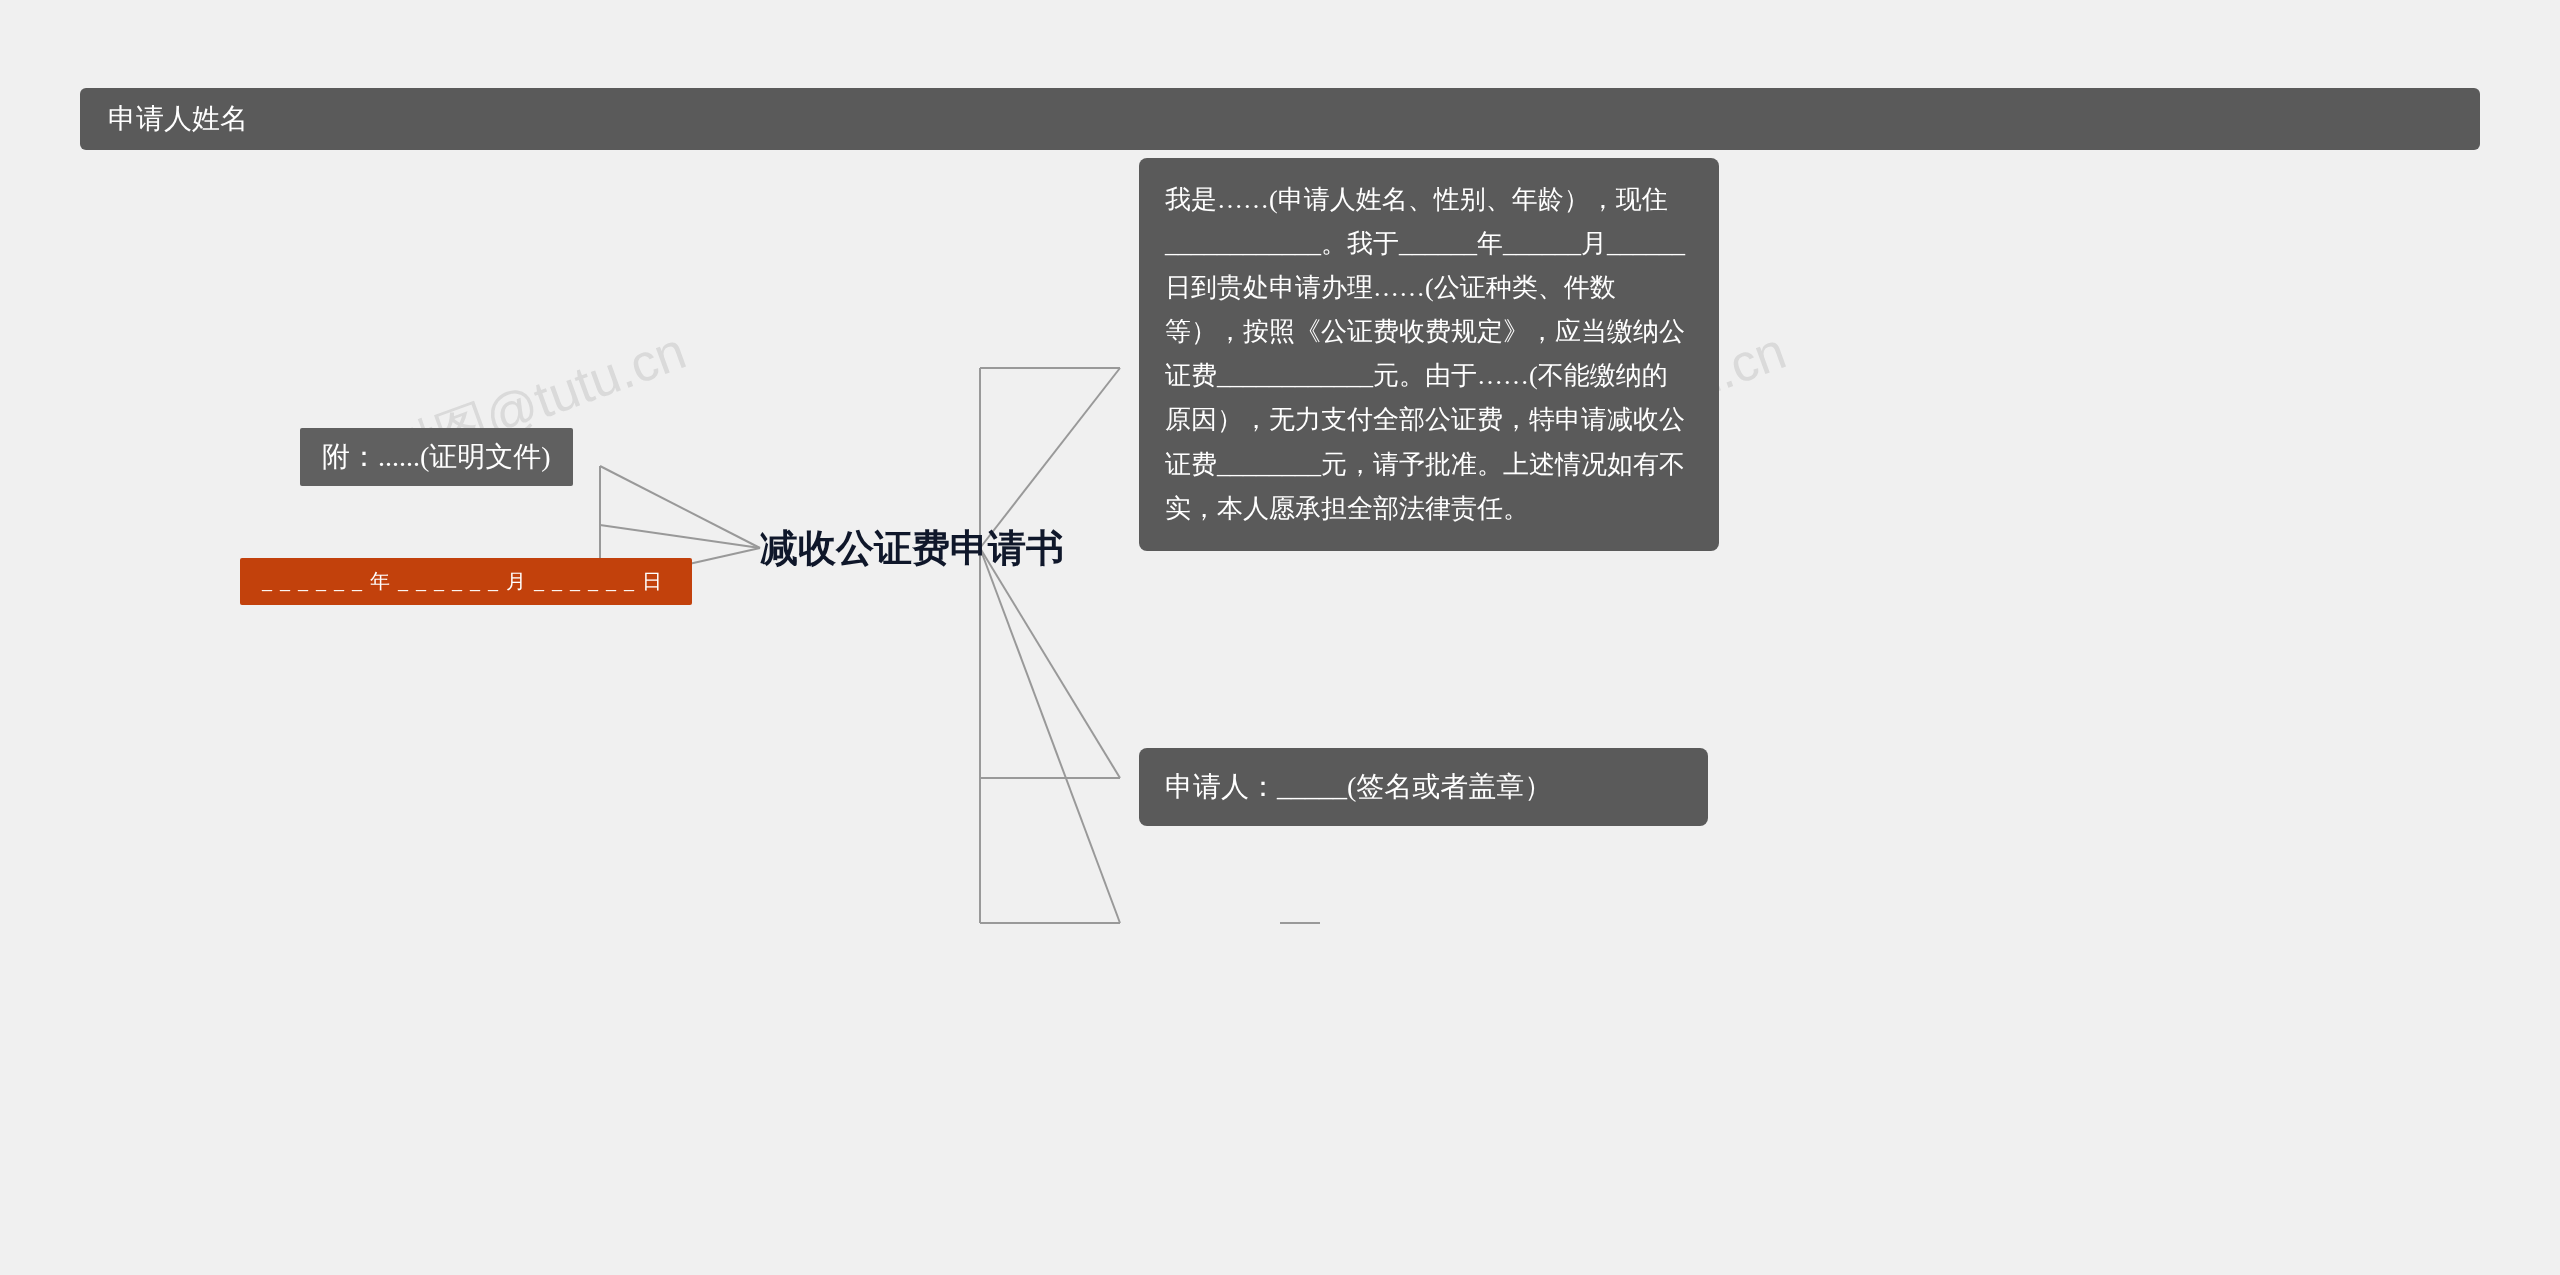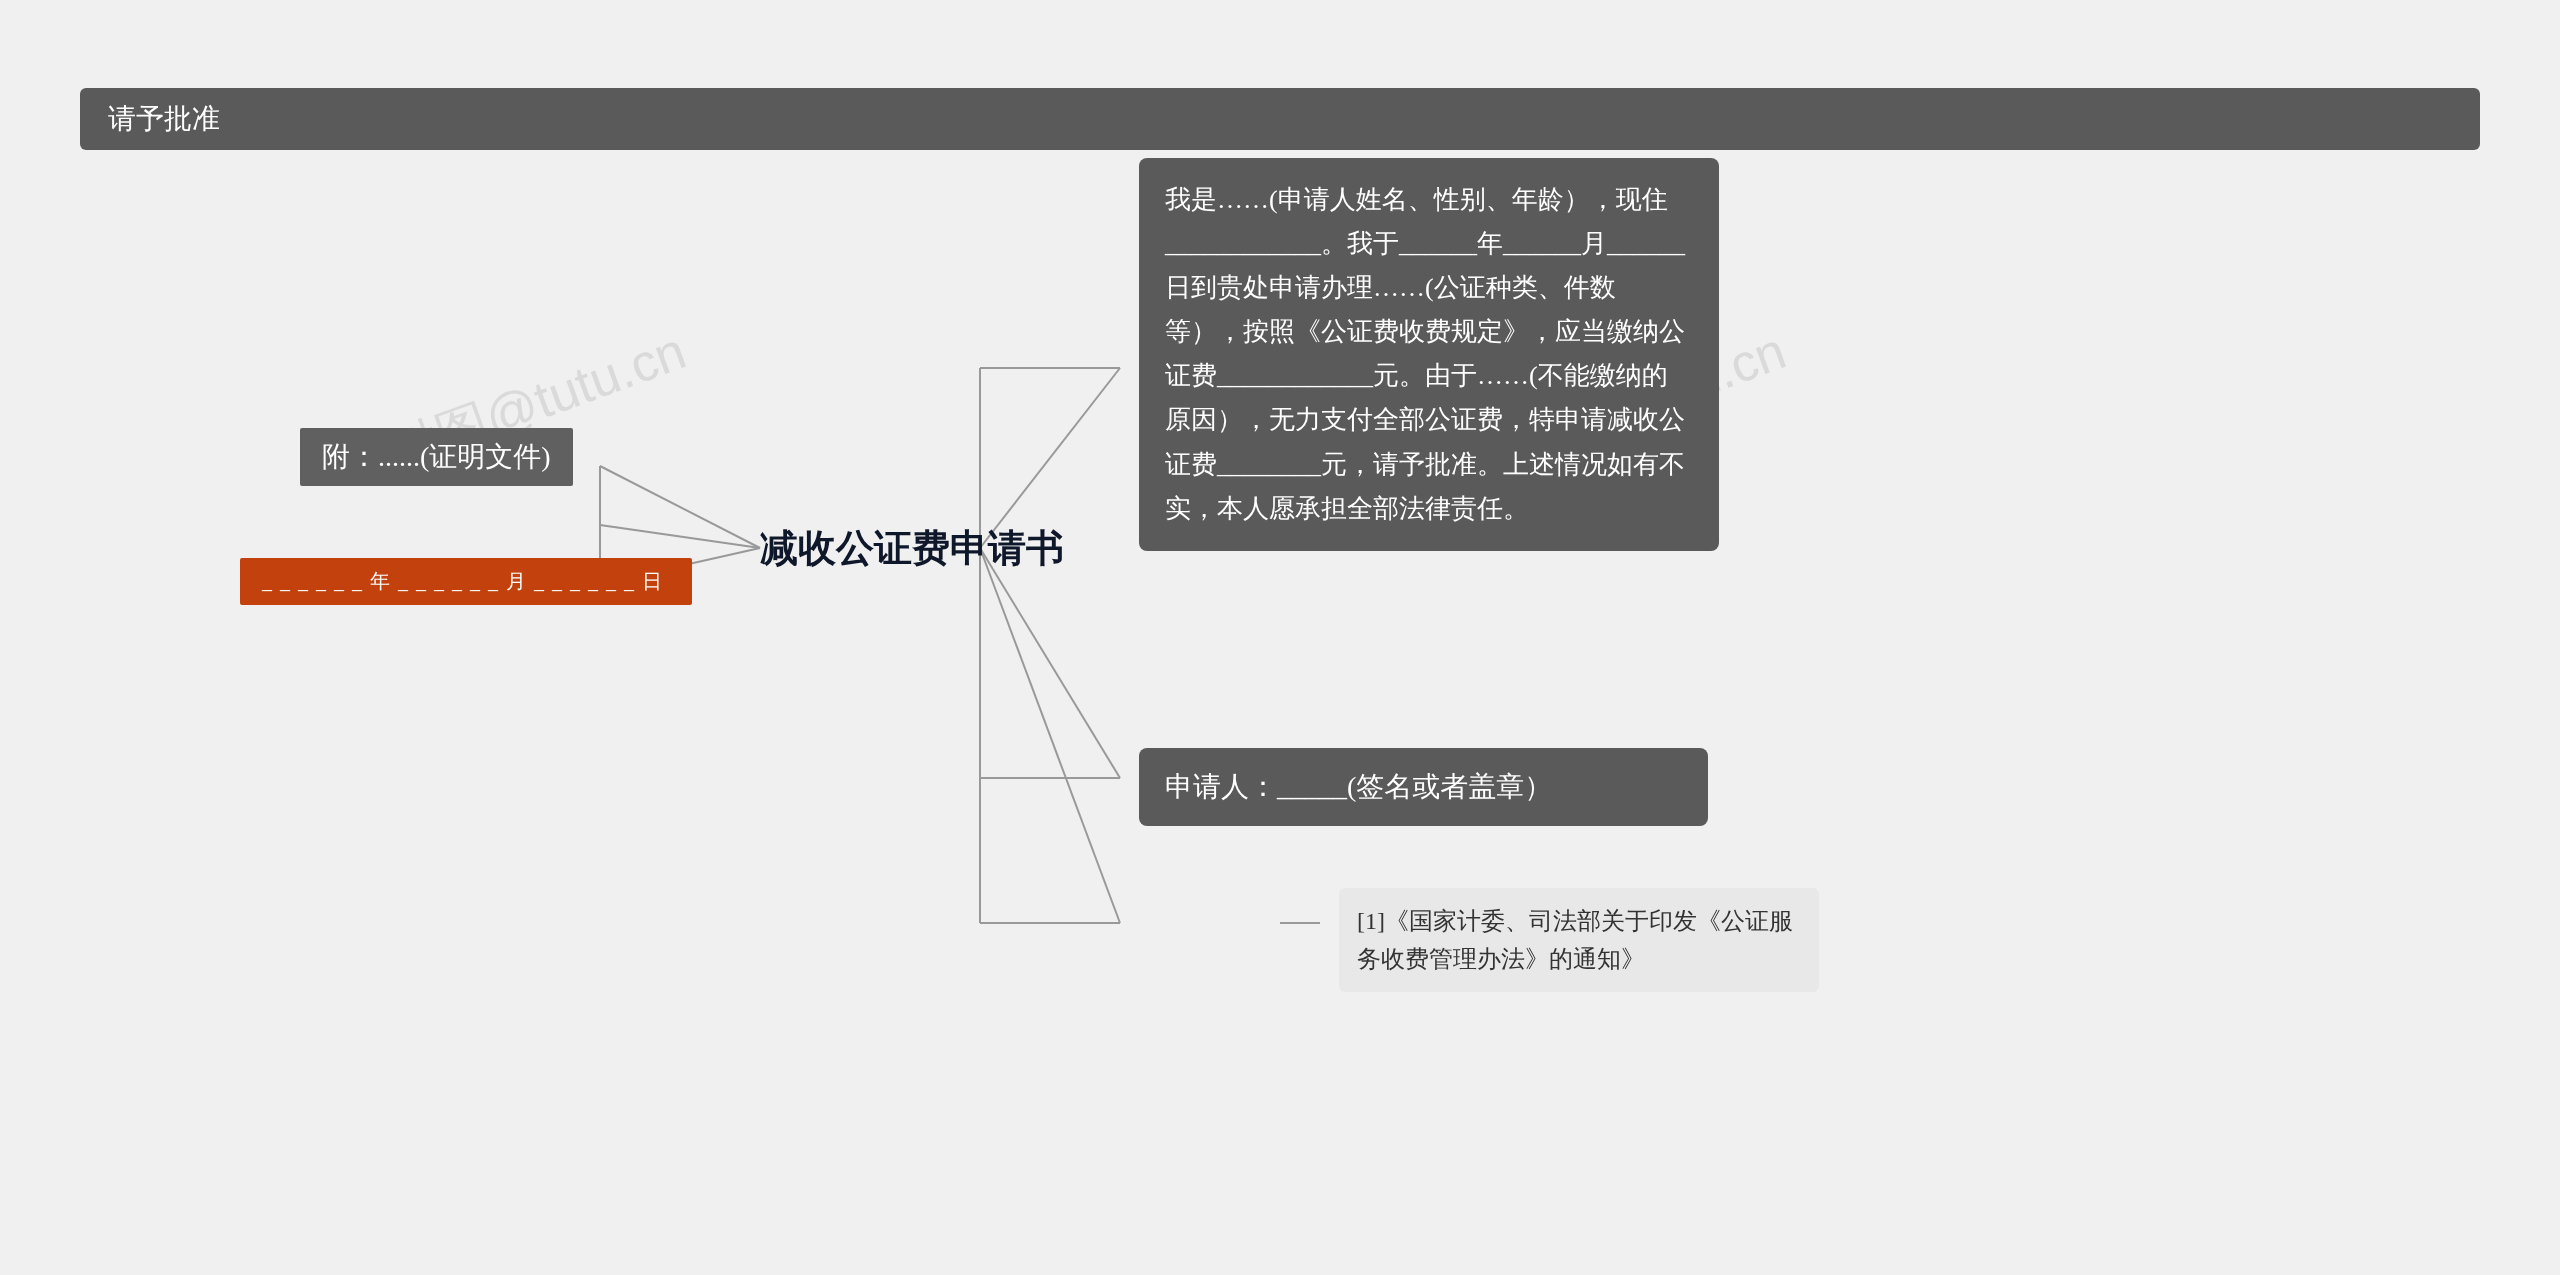--- a/index.html
+++ b/index.html
@@ -177,17 +177,16 @@
   <div class="central-node">减收公证费申请书</div>
 
   <div class="left-node node-attachment">附：......(证明文件)</div>
 
   <div class="left-node node-date">______年______月______日</div>
 
   <div class="right-node node-main-text">我是……(申请人姓名、性别、年龄），现住____________。我于______年______月______日到贵处申请办理……(公证种类、件数等），按照《公证费收费规定》，应当缴纳公证费____________元。由于……(不能缴纳的原因），无力支付全部公证费，特申请减收公证费________元，请予批准。上述情况如有不实，本人愿承担全部法律责任。</div>
 
   <div class="right-node node-applicant">申请人：_____(签名或者盖章）</div>
 
-  <div class="node-legal-ref-label">请予批准</div>
+  <div class="node-legal-ref-label">申请人姓名</div>
 
-  <div class="right-node node-legal-ref-content">[1]《国家计委、司法部关于印发《公证服务收费管理办法》的通知》</div>
 
 </div>
 
 </body></html>

